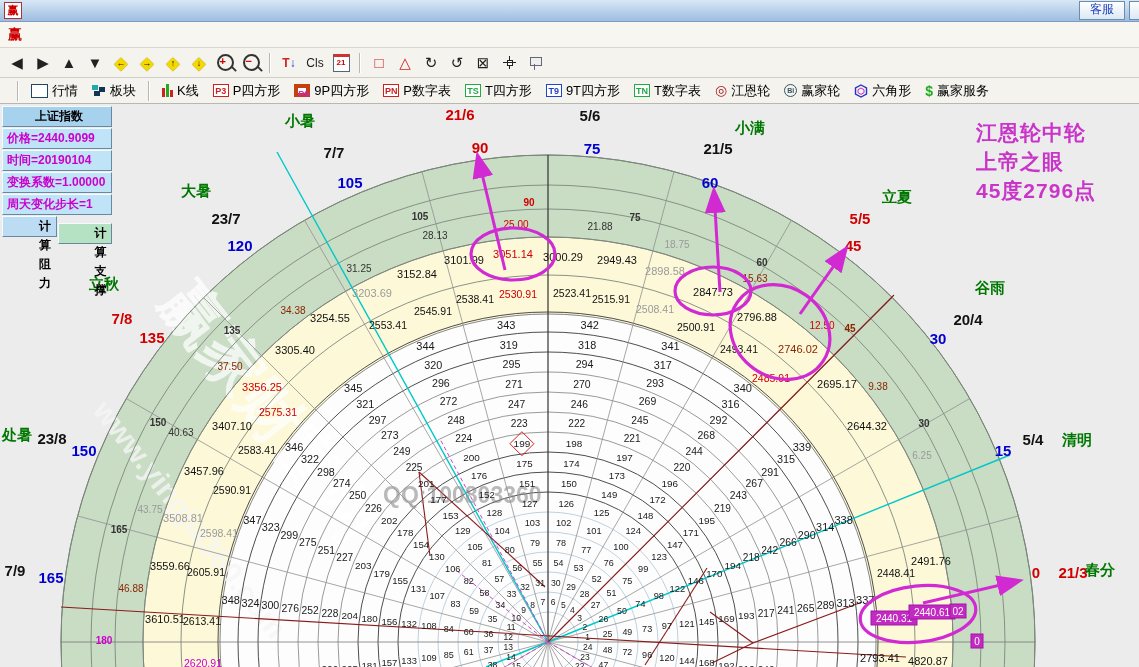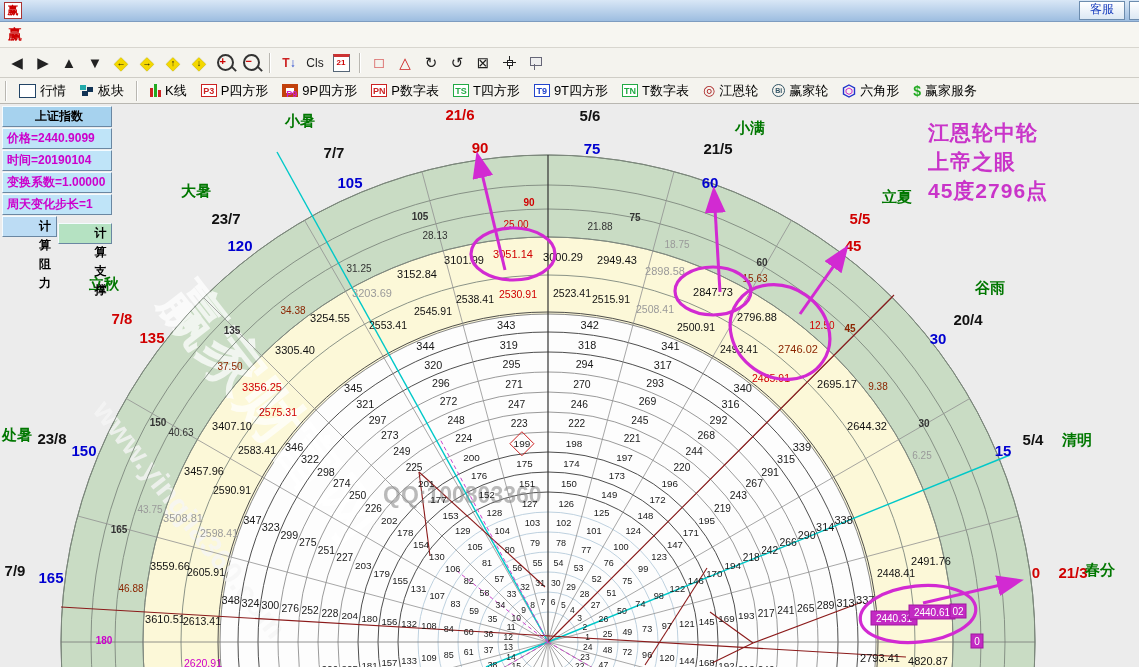--- a/index.html
+++ b/index.html
@@ -41,21 +41,21 @@
     font-size:8px;font-weight:bold;color:#c00;text-align:center;line-height:11px;}
   .xhair{position:relative;width:13px;height:13px;}
   .xhair::before{content:"";position:absolute;left:6px;top:0;width:1px;height:13px;background:#222;}
   .xhair::after{content:"";position:absolute;top:6px;left:0;height:1px;width:13px;background:#222;}
   .xhair .dot{position:absolute;left:4px;top:4px;width:4px;height:4px;border:1px solid #222;background:#fff;}
   .flagicon{position:relative;width:14px;height:14px;}
   .flagicon::before{content:"";position:absolute;left:2px;top:1px;width:10px;height:7px;
     background:#eee;border:1px solid #667;}
   .flagicon::after{content:"";position:absolute;left:6px;top:8px;width:1px;height:6px;background:#667;}
   #toolbar-gann{position:absolute;left:0;top:78px;width:100%;height:26px;background:#f4f3ee;
-    border-bottom:1px solid #b9b7b1;display:flex;align-items:center;padding-left:0;
+    border-bottom:1px solid #b9b7b1;display:flex;align-items:center;padding-left:12px;
     font-size:13px;box-sizing:border-box;}
   .gbtn{display:flex;align-items:center;gap:4px;padding:2px 7px;cursor:pointer;white-space:nowrap;}
   .ibox{display:inline-block;width:16px;height:13px;line-height:13px;text-align:center;
     font-size:9px;font-weight:bold;background:#fff;box-sizing:border-box;}
   .igrid{width:15px;height:12px;border:1px solid #246;
     background:linear-gradient(#fff 0 0) padding-box,
     repeating-linear-gradient(#69c 0 1px,#fff 1px 4px);}
   .iblocks{position:relative;width:14px;height:12px;}
   .iblocks i{position:absolute;width:6px;height:5px;background:#2aa;}
   .iblocks i:nth-child(2){left:7px;top:2px;background:#135;}
@@ -667,19 +667,19 @@
     <div class="prow">价格=2440.9099</div>
     <div class="prow">时间=20190104</div>
     <div class="prow">变换系数=1.00000</div>
     <div class="prow">周天变化步长=1</div>
     <div id="panel-btns">
       <div id="btn-resist">计算阻力</div>
       <div id="btn-support">计算支撑</div>
     </div>
   </div>
 
-  <div id="annotation" style="color: rgb(201, 52, 201);">
+  <div id="annotation" style="color: rgb(201, 52, 201); margin-left: 48px;">
     <div>江恩轮中轮</div>
     <div>上帝之眼</div>
     <div>45度2796点</div>
   </div>
 
 </div>
 
 </body></html>

